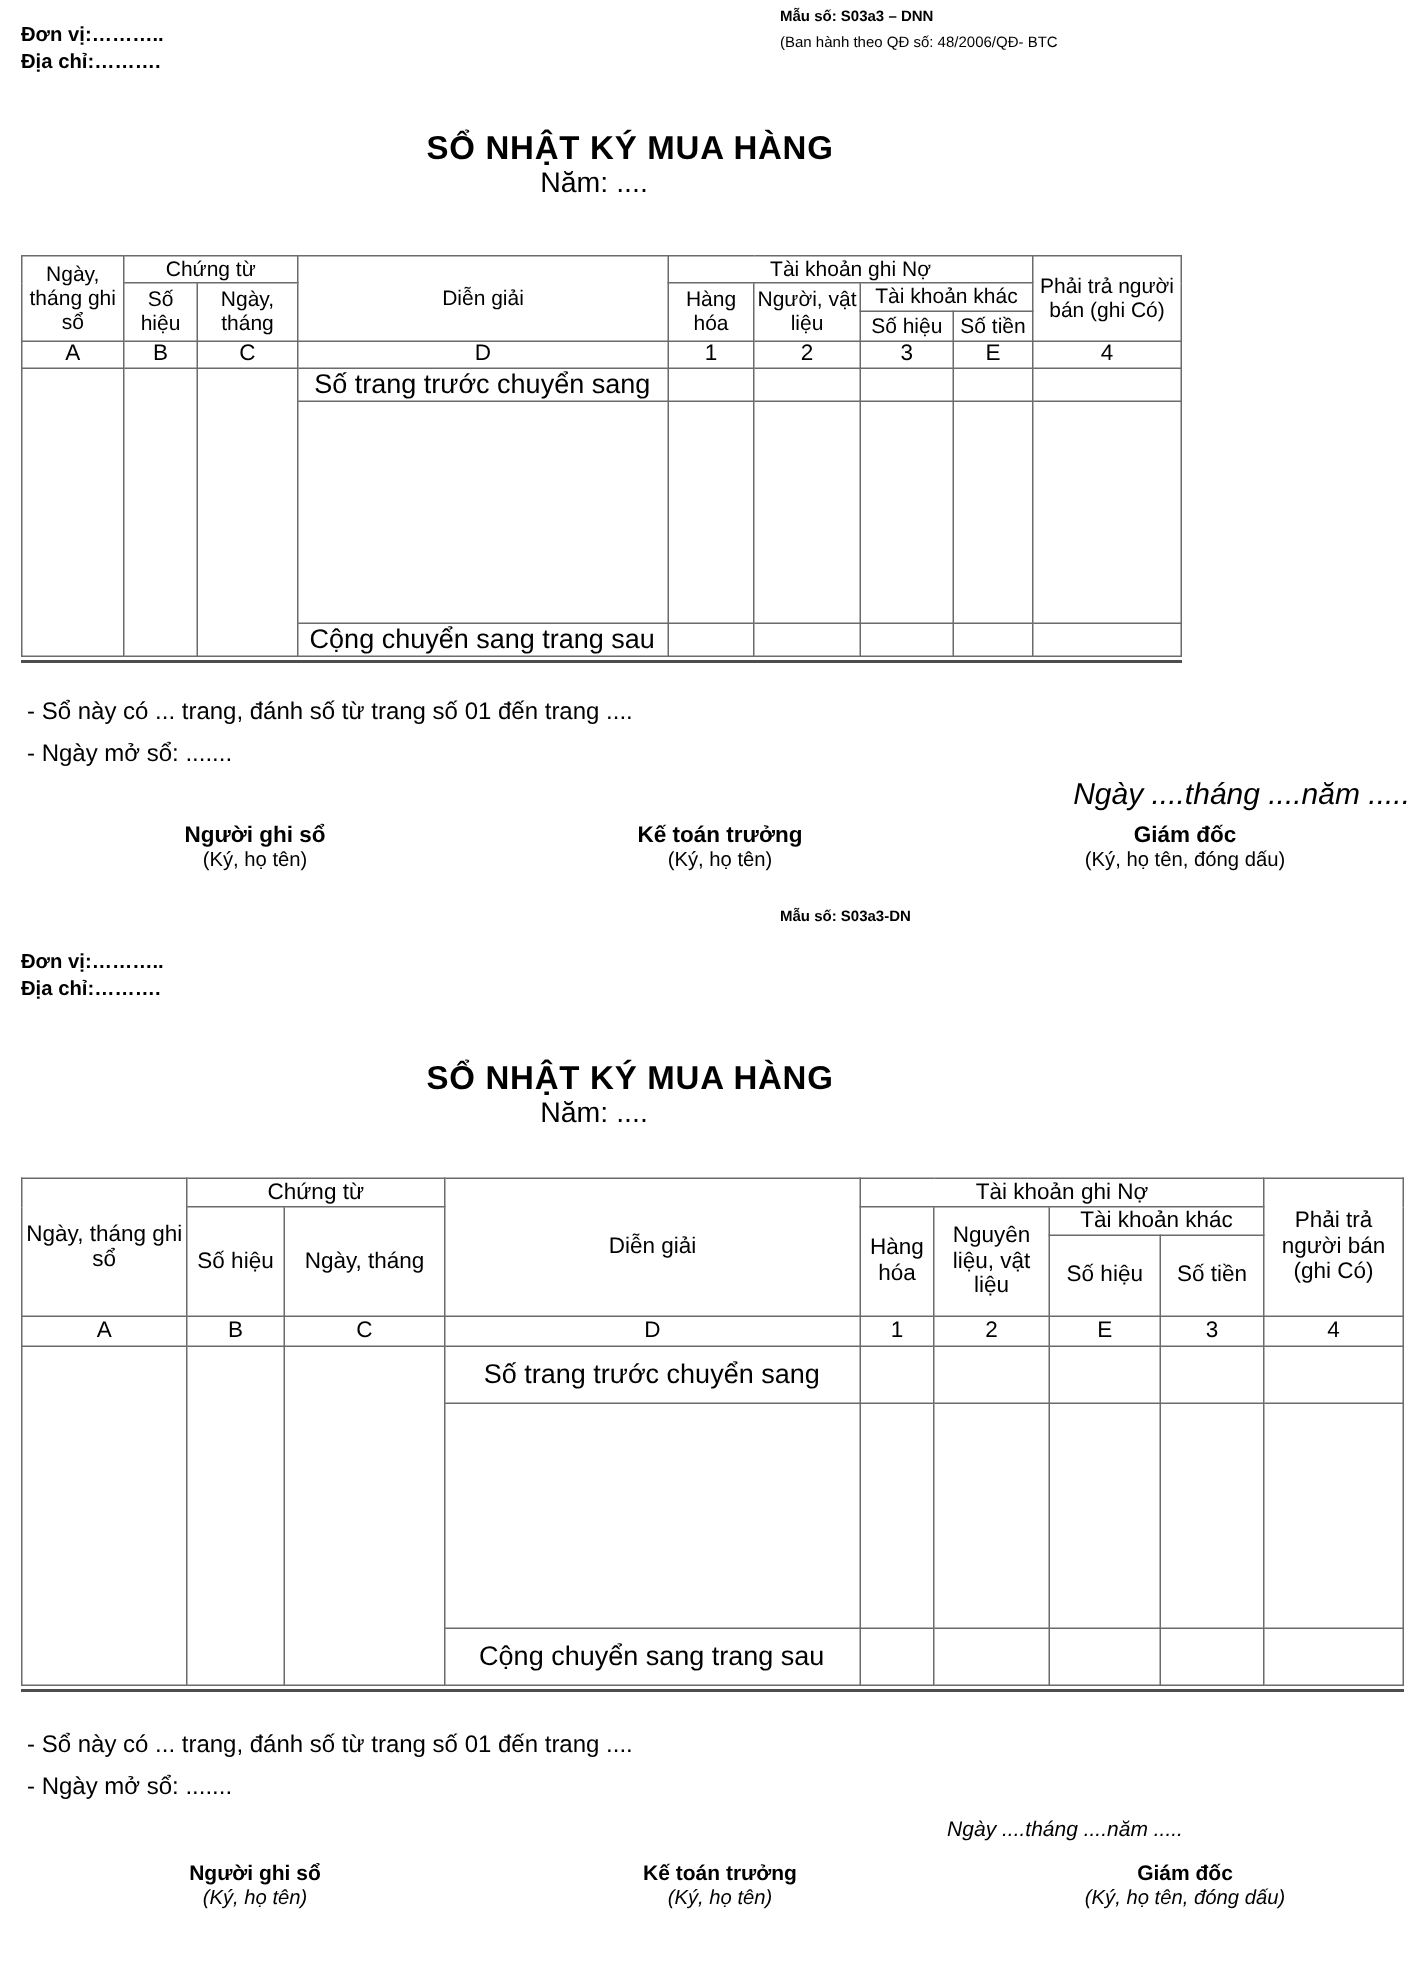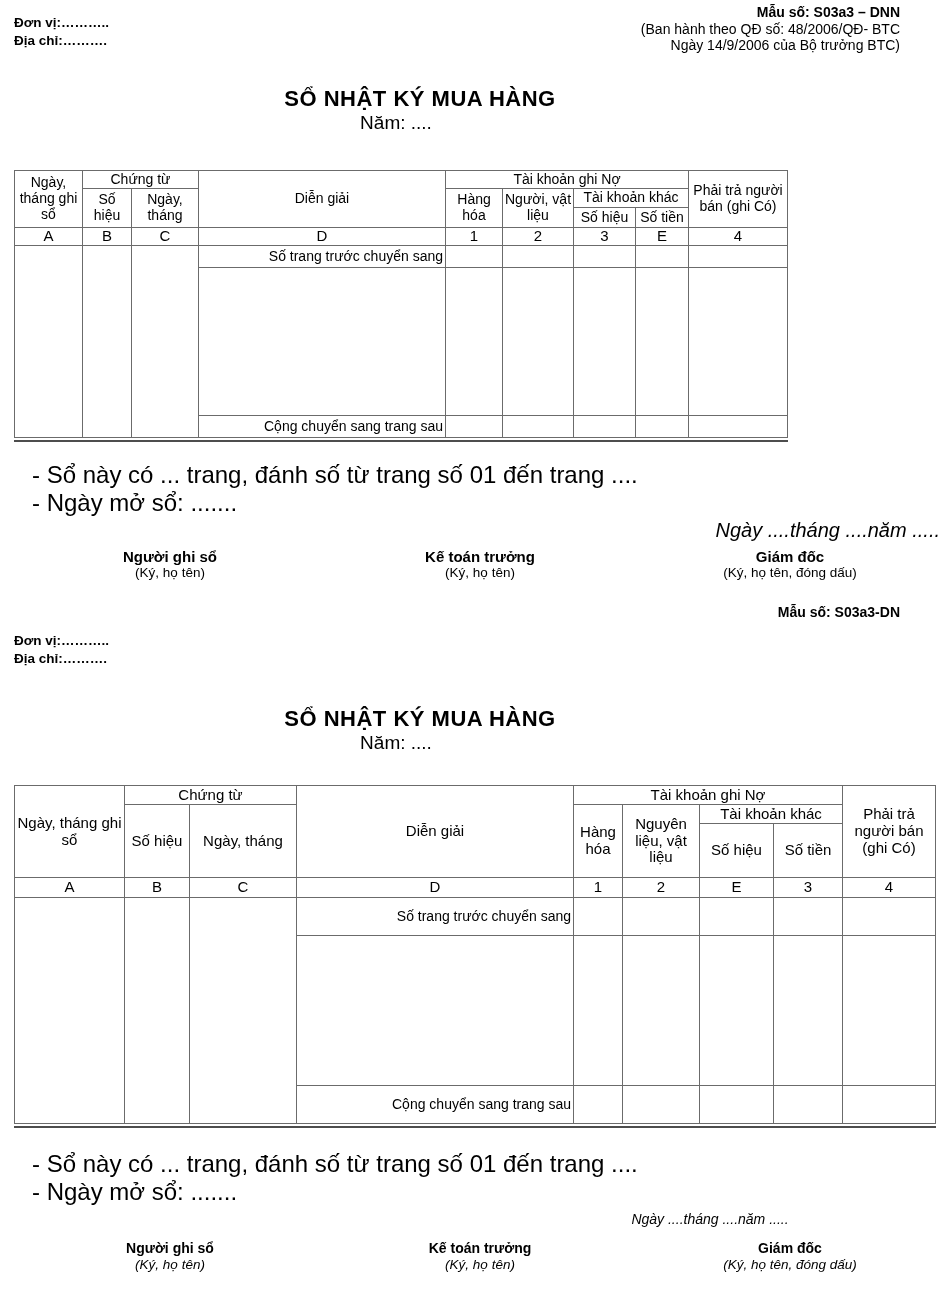--- a/index.html
+++ b/index.html
@@ -4,39 +4,39 @@
 <style>
   html,body{margin:0;padding:0;background:#fff;}
   .page{position:relative;width:952px;height:1309px;background:#fff;color:#000;
         font-family:Liberation Sans, sans-serif;overflow:hidden;}
   .abs{position:absolute;}
 
   
   .corner{left:14px;width:220px;font-weight:bold;font-size:13.5px;line-height:18px;}
 
   
-  .formno{left:520px;width:380px;text-align:right;font-size:14px;line-height:16.5px;}
+  .formno{left:520px;width:380px;text-align:left;font-size:10px;line-height:16.5px;}
   .formno .b{font-weight:bold;}
 
   
   .title{left:0;width:840px;text-align:center;font-weight:bold;font-size:22px;letter-spacing:.5px;}
   .year{left:0;width:792px;text-align:center;font-size:19px;}
 
   
   .twrap{border-bottom:2px solid #4d4d4d;padding-bottom:2px;width:-moz-fit-content;width:fit-content;}
   table{border-collapse:collapse;table-layout:fixed;}
   td{border:1px solid #6b6b6b;padding:0 2px;text-align:center;vertical-align:middle;
      font-size:14px;line-height:1.13;overflow:hidden;}
   .t2 td{font-size:15px;}
-  td.dleft{text-align:right;font-size:14px;padding-left:1px;}
+  td.dleft{text-align:center;font-size:18px;padding-left:1px;}
   td.lt{font-size:15px;}
   .t2 td.lt{font-size:15px;}
 
   
-  .note{left:32px;width:920px;font-size:24px;line-height:24px;}
+  .note{left:18px;width:920px;font-size:16px;line-height:24px;}
 
   
   .dateline1{left:620px;width:320px;text-align:right;font-style:italic;font-size:20px;}
   .dateline2{left:560px;width:300px;text-align:center;font-style:italic;font-size:14px;}
 
   
   .sig{width:300px;text-align:center;}
   .sig .st{font-weight:bold;font-size:15px;line-height:17px;}
   .sig .ss{font-size:13.5px;line-height:16px;}
   .s2sig .st{font-size:14px;}
@@ -48,21 +48,20 @@
 <div class="page">
 
   <div class="abs corner" style="top:14px">
     <div>Đơn vị:………..</div>
     <div>Địa chỉ:……….</div>
   </div>
 
   <div class="abs formno" style="top:4px">
     <div class="b">Mẫu số: S03a3 – DNN</div>
     <div>(Ban hành theo QĐ số: 48/2006/QĐ- BTC</div>
-    <div>Ngày 14/9/2006 của Bộ trưởng BTC)</div>
   </div>
 
   <div class="abs title" style="top:86px">SỔ NHẬT KÝ MUA HÀNG</div>
   <div class="abs year" style="top:112px">Năm: ....</div>
 
   <div class="abs twrap" style="top:170px;left:14px">
   <table class="t1">
     <colgroup>
       <col style="width:68px">
           <col style="width:49px">

